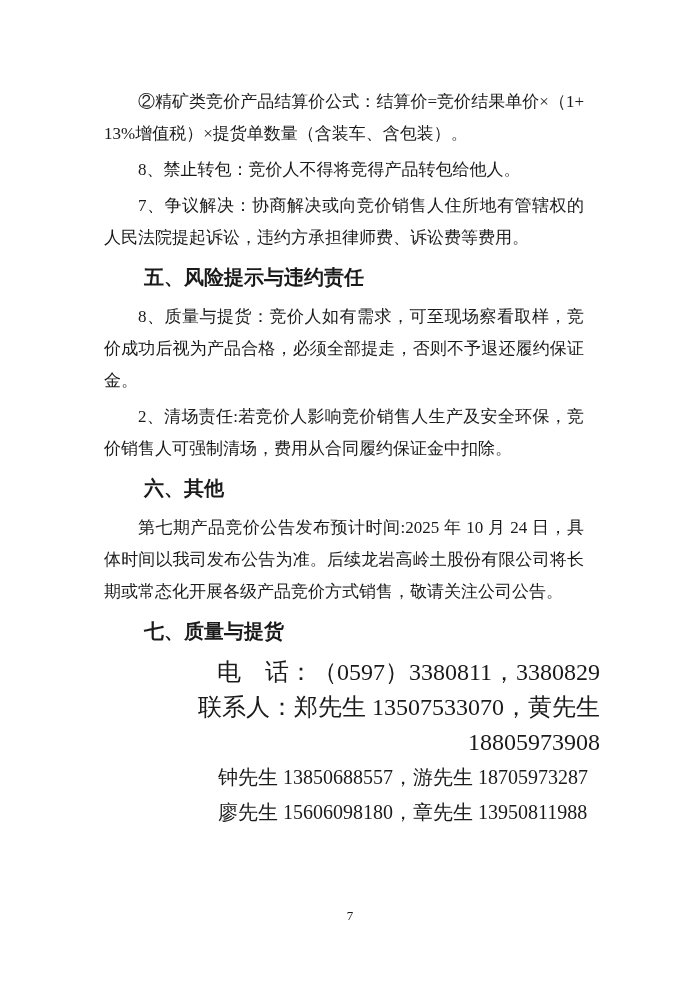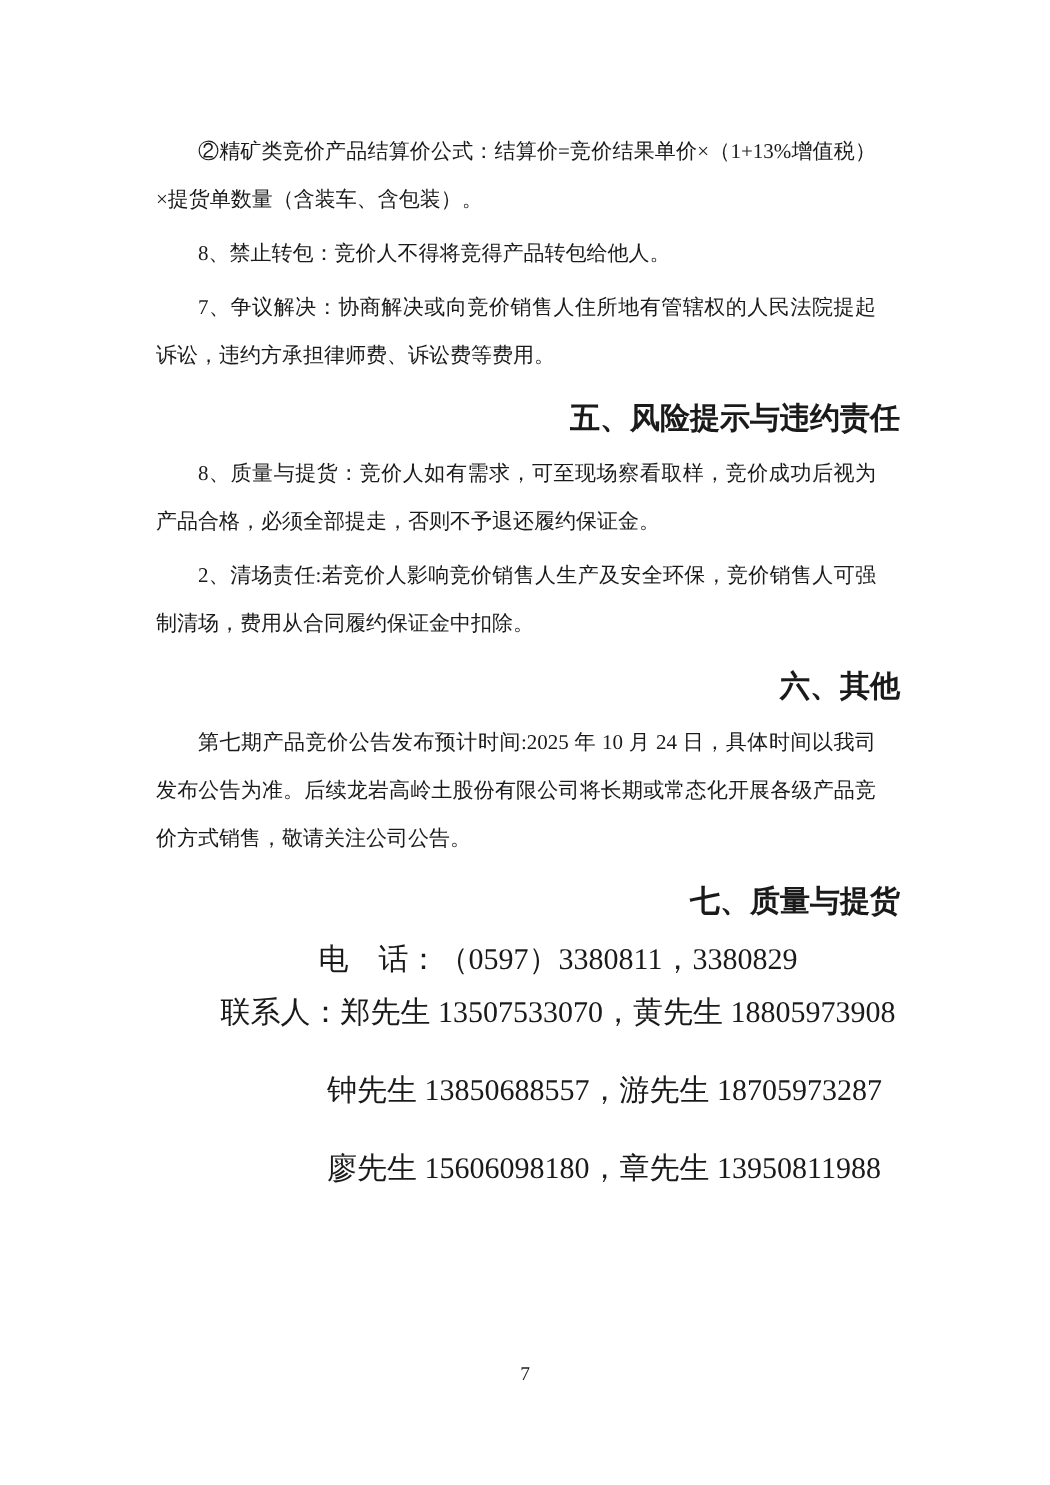--- a/index.html
+++ b/index.html
@@ -16,47 +16,46 @@
     font-family: "Liberation Serif", "DejaVu Serif", serif;
     color: #1a1a1a;
   }
   .content {
     position: absolute;
     left: 104px;
     top: 86px;
     width: 496px;
   }
   .para {
-    font-size: 14px;
+    font-size: 17px;
     line-height: 32px;
     margin: 0 16px 4px 0;
     text-align: justify;
     text-indent: 2em;
     word-break: break-all;
   }
   .heading {
     font-size: 20px;
     line-height: 32px;
     margin: 9px 0 6px 0;
     text-indent: 2em;
     font-weight: 700;
-    font-family: Liberation Serif, serif;
-    text-align: right;
+    font-family: Liberation Mono, monospace;
   }
   .contact-line {
-    font-size: 20px;
+    font-size: 24px;
     line-height: 35px;
     margin: 0;
     text-indent: 2em;
-    text-align: center;
+    text-align: right;
   }
   .contact-cont {
     font-size: 20px;
     line-height: 35px;
-    margin: 17px 0 0 114px;
+    margin: 0 0 0 114px;
     text-indent: 0;
     text-align: left;
   }
   .page-footer {
     position: absolute;
     top: 908px;
     left: 0;
     width: 100%;
     text-align: center;
     font-size: 13px;

